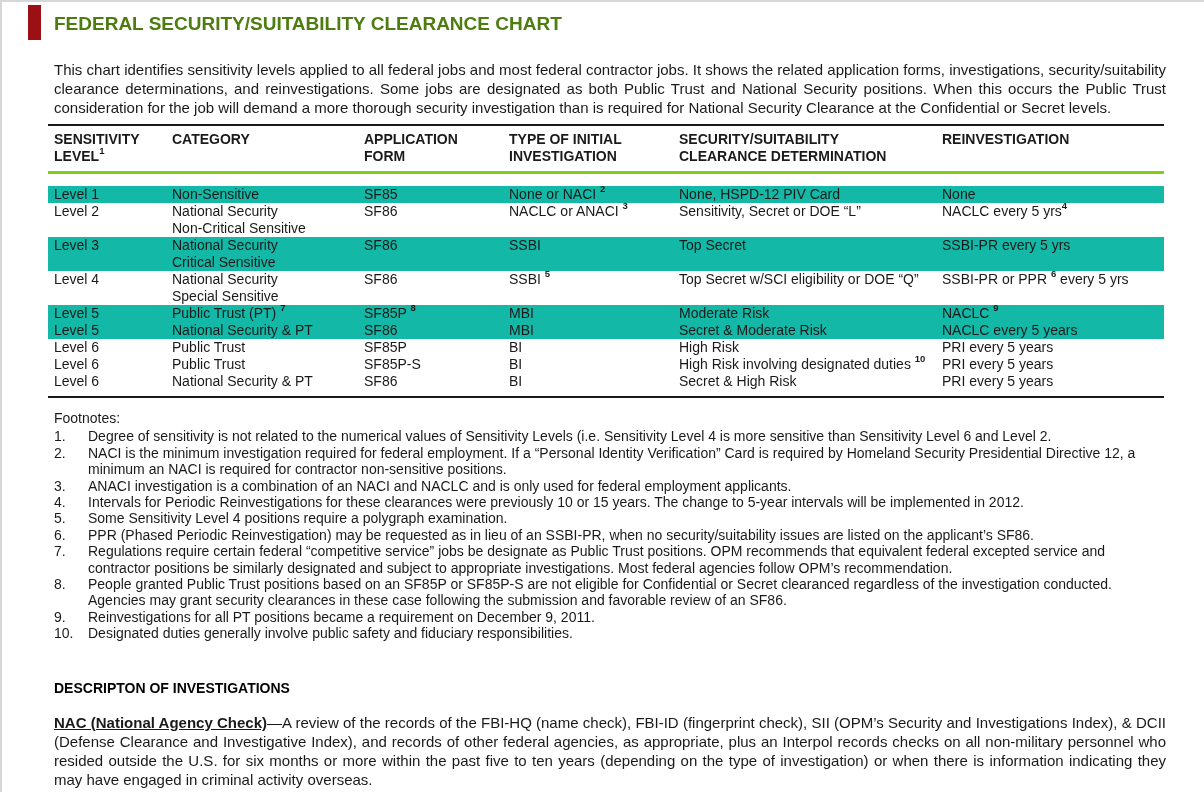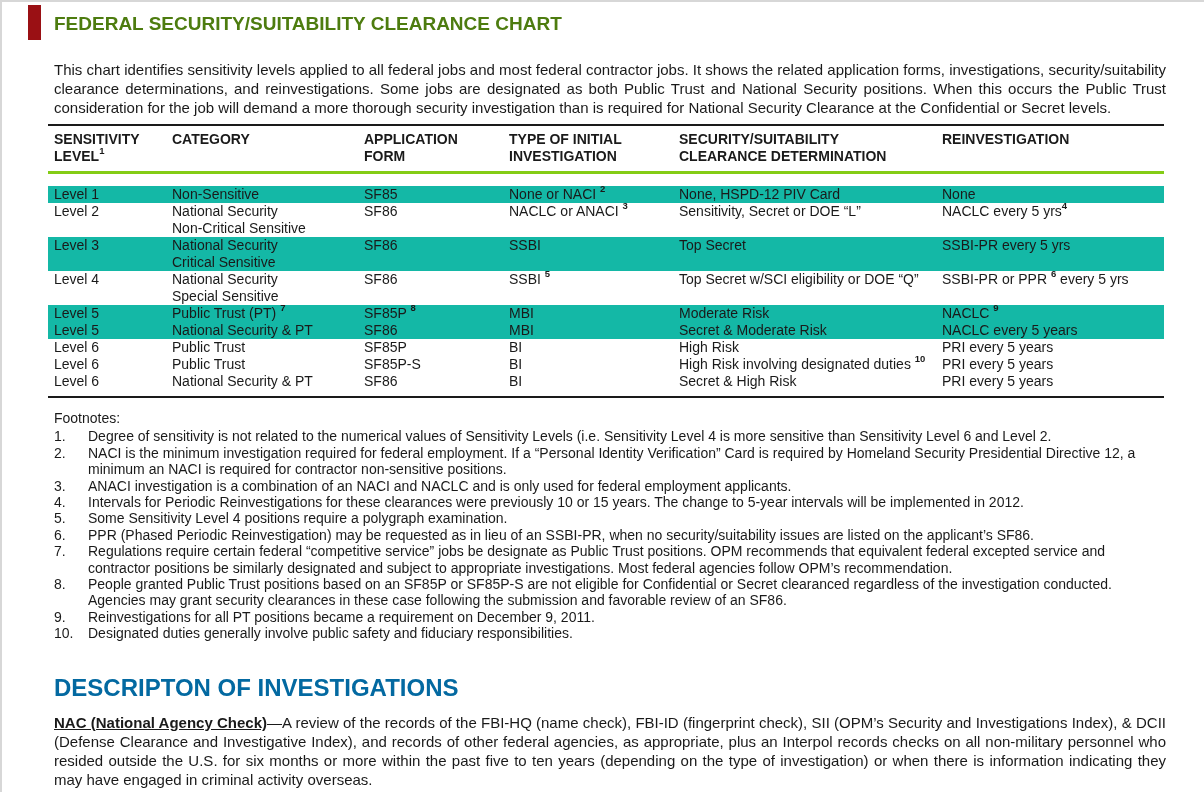--- a/index.html
+++ b/index.html
@@ -54,22 +54,22 @@
   }
   tr.shaded td{background:#14b8a6;}
   sup{font-size:9.5px;font-weight:bold;line-height:0;position:relative;top:-1px;}
   .footnotes{margin:12px 0 0 6px;font-size:14px;line-height:16.4px;}
   .fn-label{margin-bottom:2px;}
   .fn{display:flex;}
   .fn-num{width:34px;flex-shrink:0;}
   .fn-text{flex:1;padding-right:4px;}
   .section-heading{
     margin:34px 0 0 6px;
-    font-size:24px;line-height:24px;font-weight:bold;
-    color:#0369a1;
+    font-size:14px;line-height:24px;font-weight:bold;
+    color:#000000;
   }
   .nac-para{
     margin:13px 0 0 6px;
     font-size:15px;line-height:19px;
     text-align:justify;
   }
   b{font-weight:bold;text-decoration:underline;}
 </style>
 </head>
 <body>

